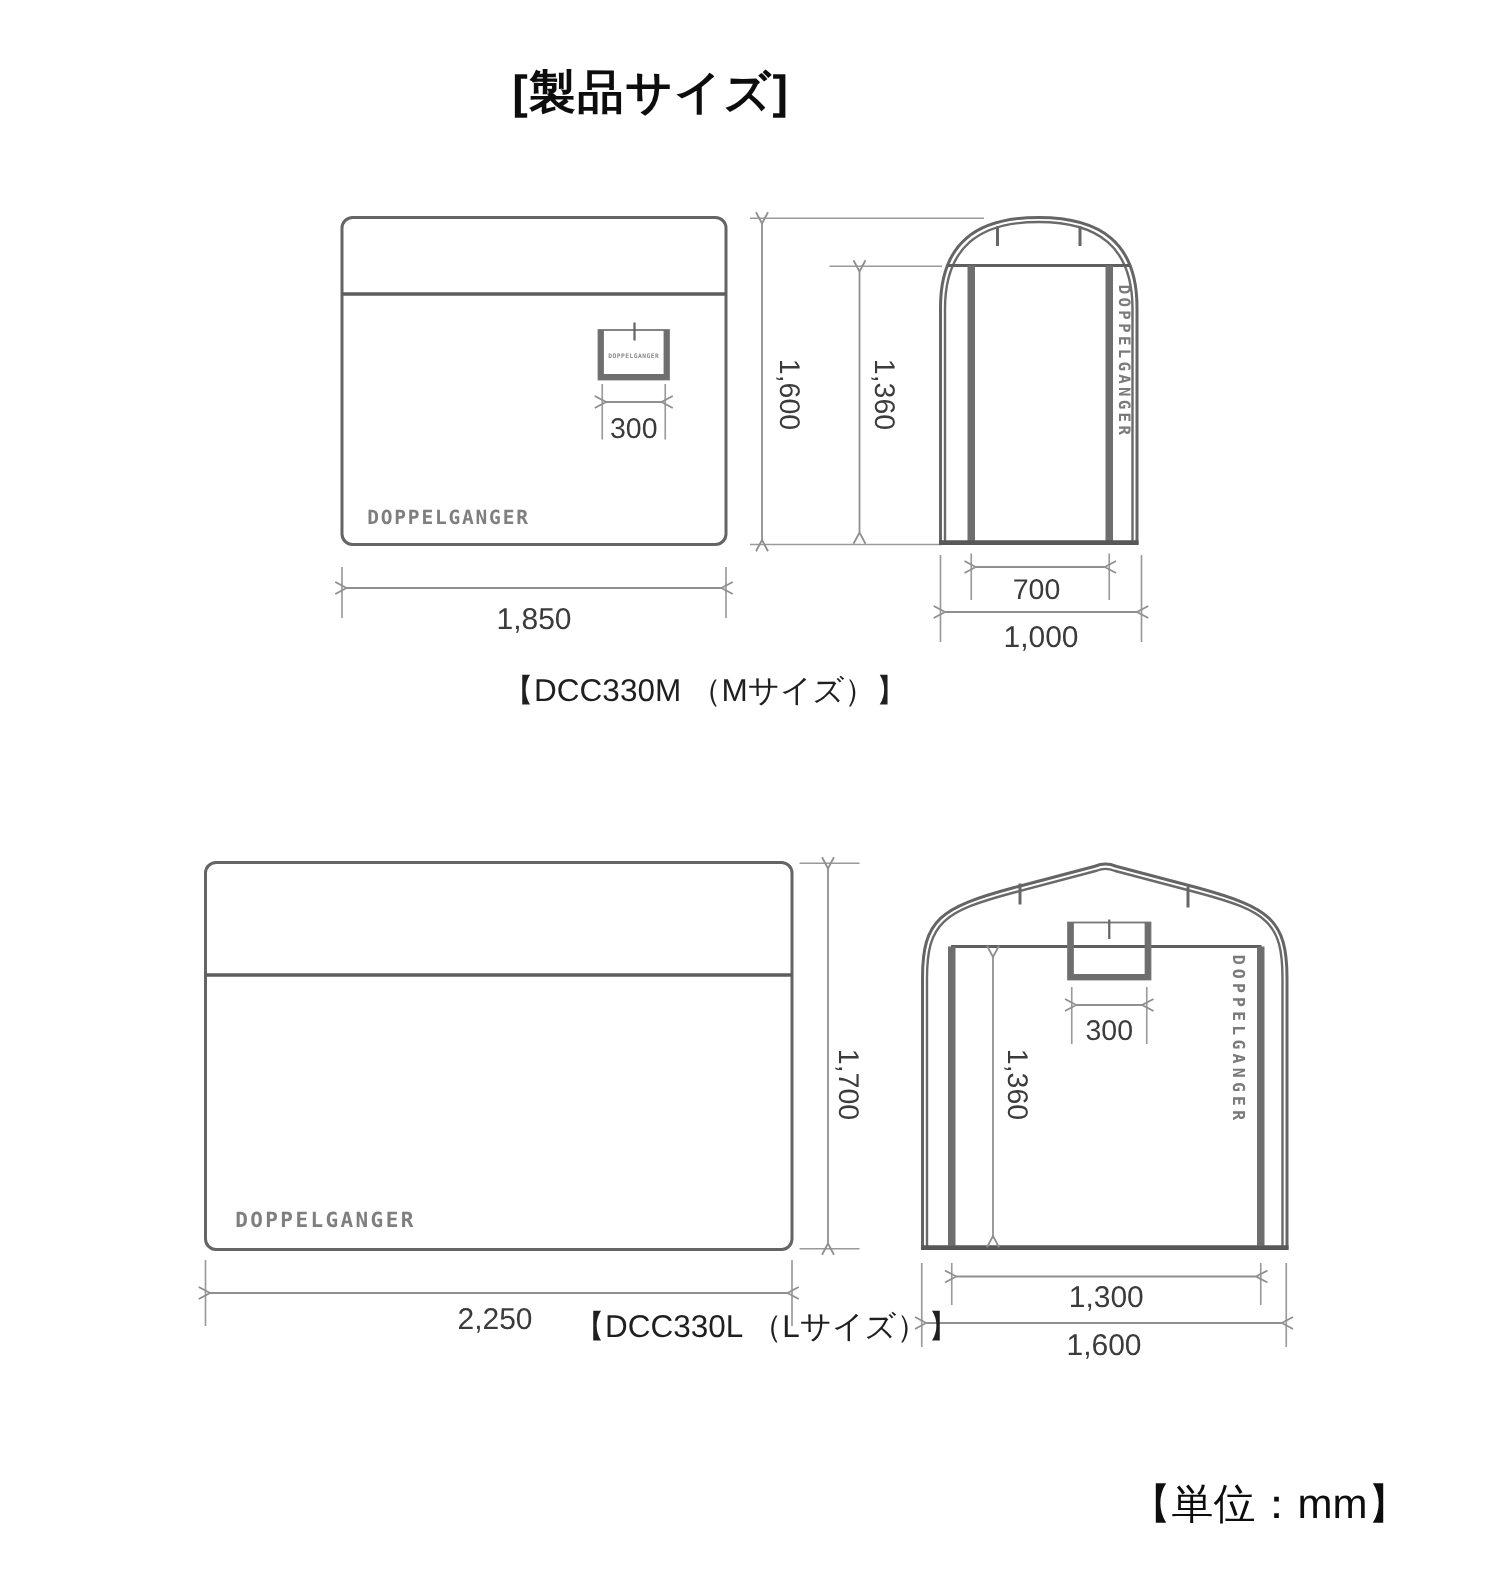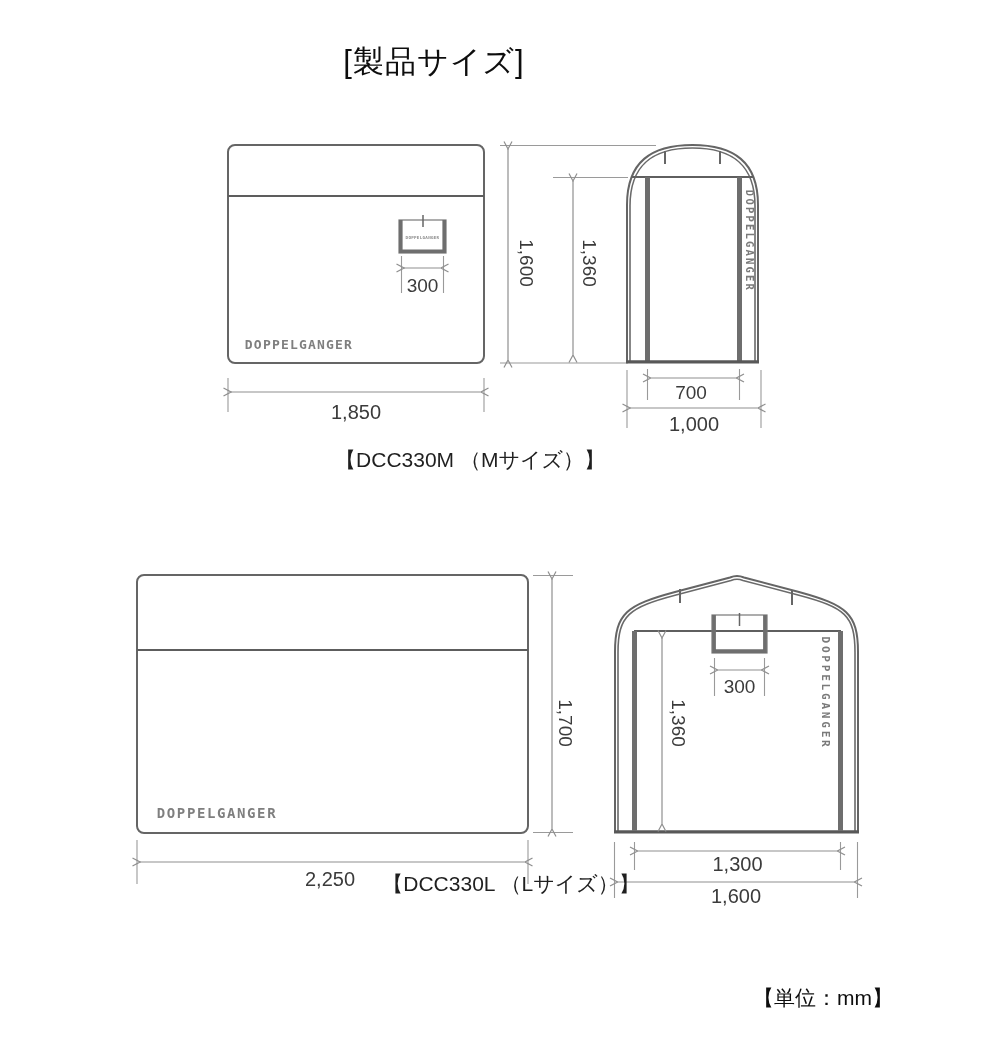--- a/index.html
+++ b/index.html
@@ -2,28 +2,28 @@
 <html><head>
 <meta charset="utf-8">
 <style>
   html,body{margin:0;padding:0;}
   body{
     width:1000px;height:1058px;background:#ffffff;position:relative;
     font-family:"Liberation Sans",sans-serif;overflow:hidden;
   }
   .title{
     position:absolute;left:0;top:41px;width:868px;text-align:center;
-    font-size:31px;font-weight:normal;color:#0d0d0d;letter-spacing:1px;margin:0;
+    font-size:31px;font-weight:bold;color:#0d0d0d;letter-spacing:1px;margin:0;
   }
   .caption{
     position:absolute;transform:translateX(-50%);
     font-size:21px;color:#1f1f1f;white-space:nowrap;
   }
   .unit{
-    position:absolute;font-size:21px;color:#0d0d0d;white-space:nowrap;
+    position:absolute;font-size:28px;color:#0d0d0d;white-space:nowrap;
   }
   svg{position:absolute;overflow:visible;}
   svg text{font-family:"Liberation Sans",sans-serif;}
   .outline{fill:none;stroke:#656565;stroke-width:2;}
   .outline-thin{fill:none;stroke:#6a6a6a;stroke-width:1.6;}
   .band{stroke:#5d5d5d;stroke-width:2.2;}
   .thick{fill:none;stroke:#6e6e6e;}
   .base{stroke:#585858;stroke-width:3.2;}
   .ext{stroke:#9a9a9a;stroke-width:1.1;}
   .dim{stroke:#8f8f8f;stroke-width:1.2;fill:none;}

